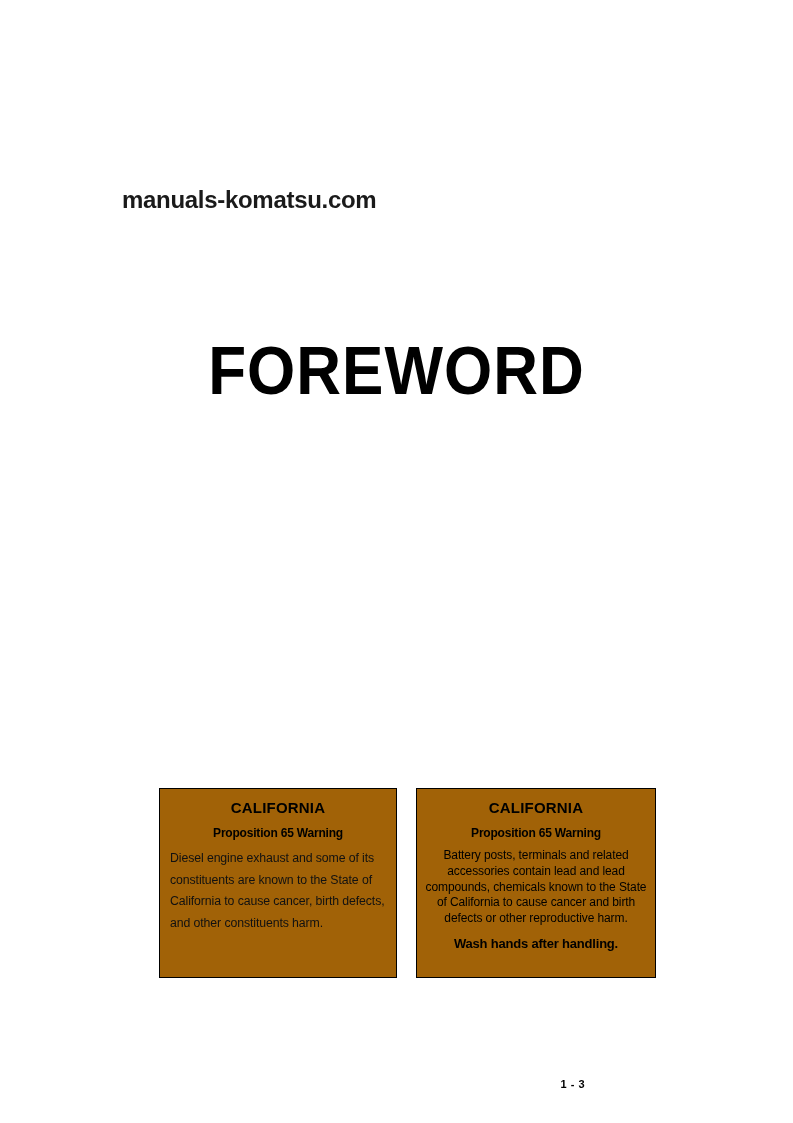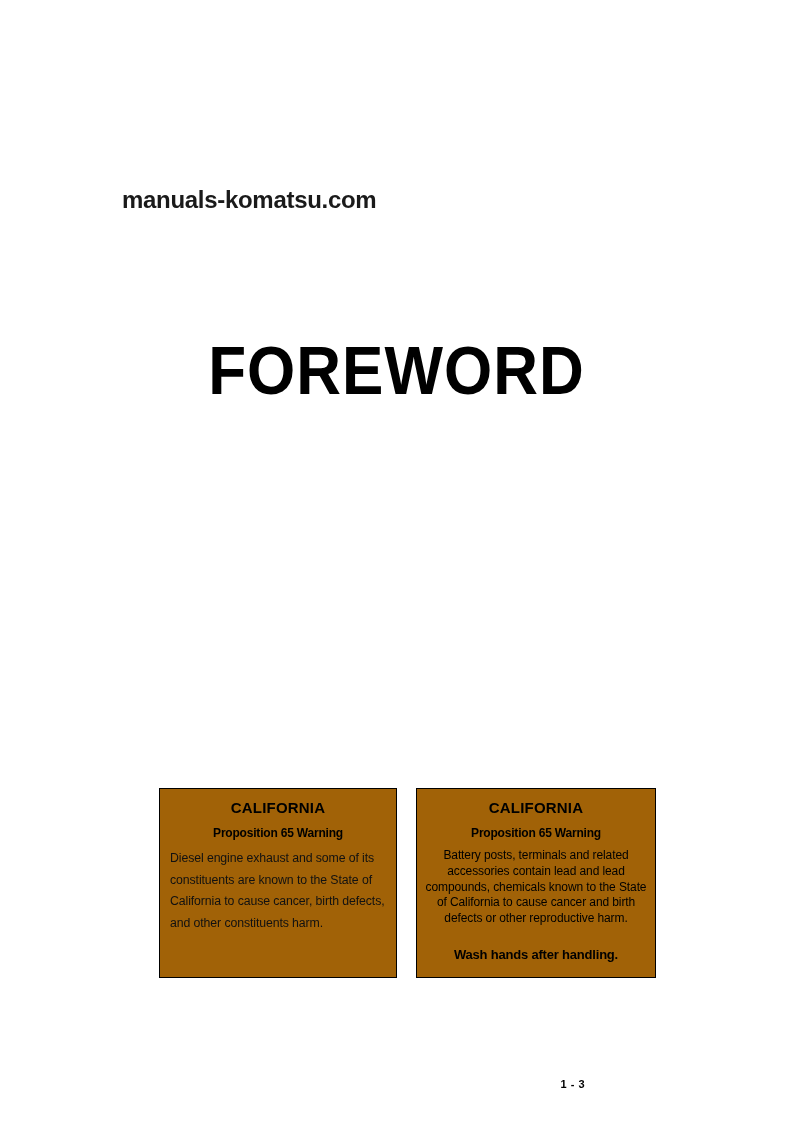--- a/index.html
+++ b/index.html
@@ -98,21 +98,21 @@
     font-size: 12px;
     line-height: 1.32;
     text-align: center;
     color: #000000;
     letter-spacing: -0.1px;
   }
   .wb-footer {
     text-align: center;
     font-size: 13px;
     font-weight: 700;
-    margin-top: 20px;
+    margin-top: 9px;
     letter-spacing: -0.2px;
   }
   .page-number {
     position: absolute;
     right: 56px;
     bottom: 33px;
     font-size: 11px;
     font-weight: 700;
     color: #000000;
     letter-spacing: 0.5px;

